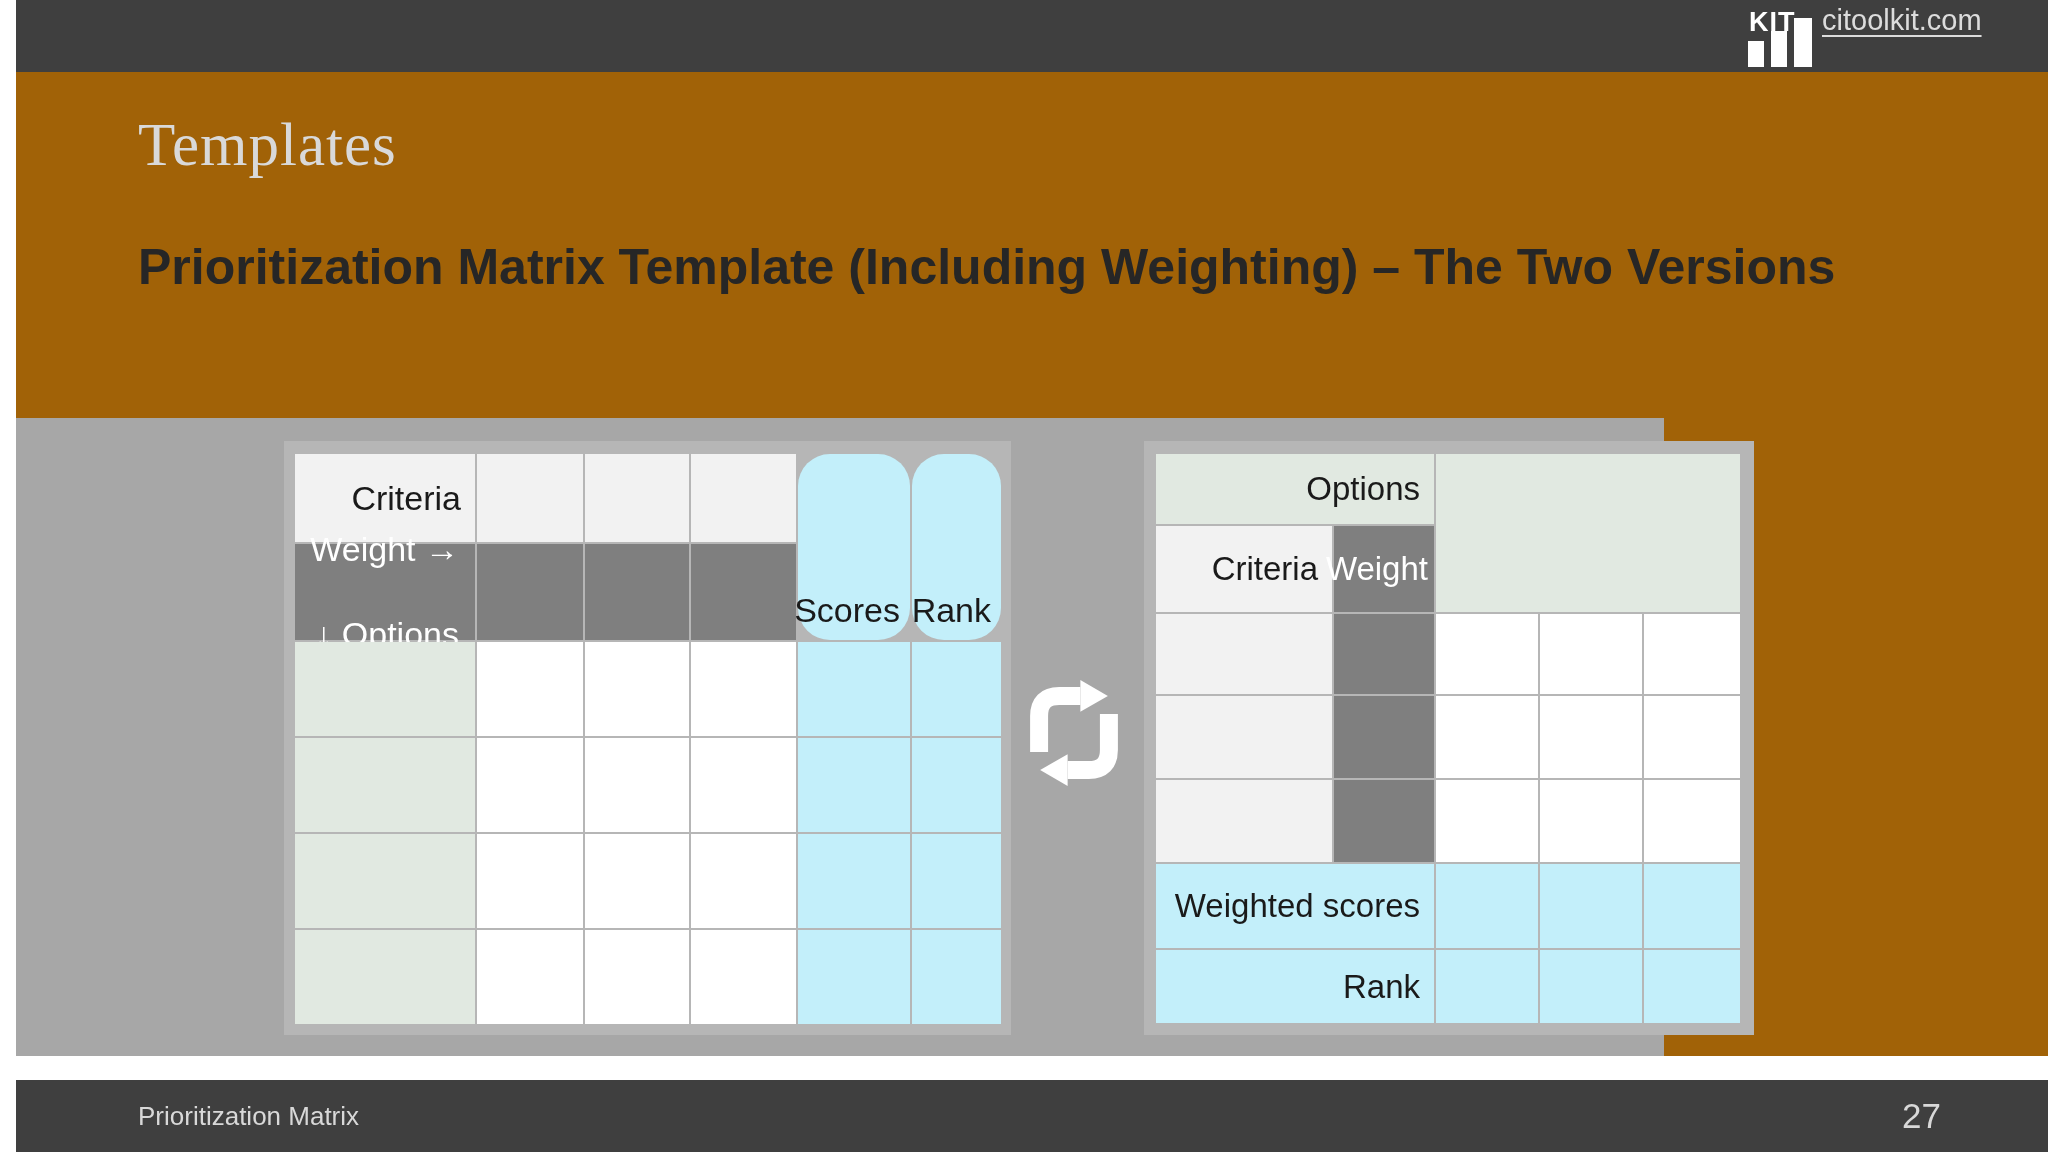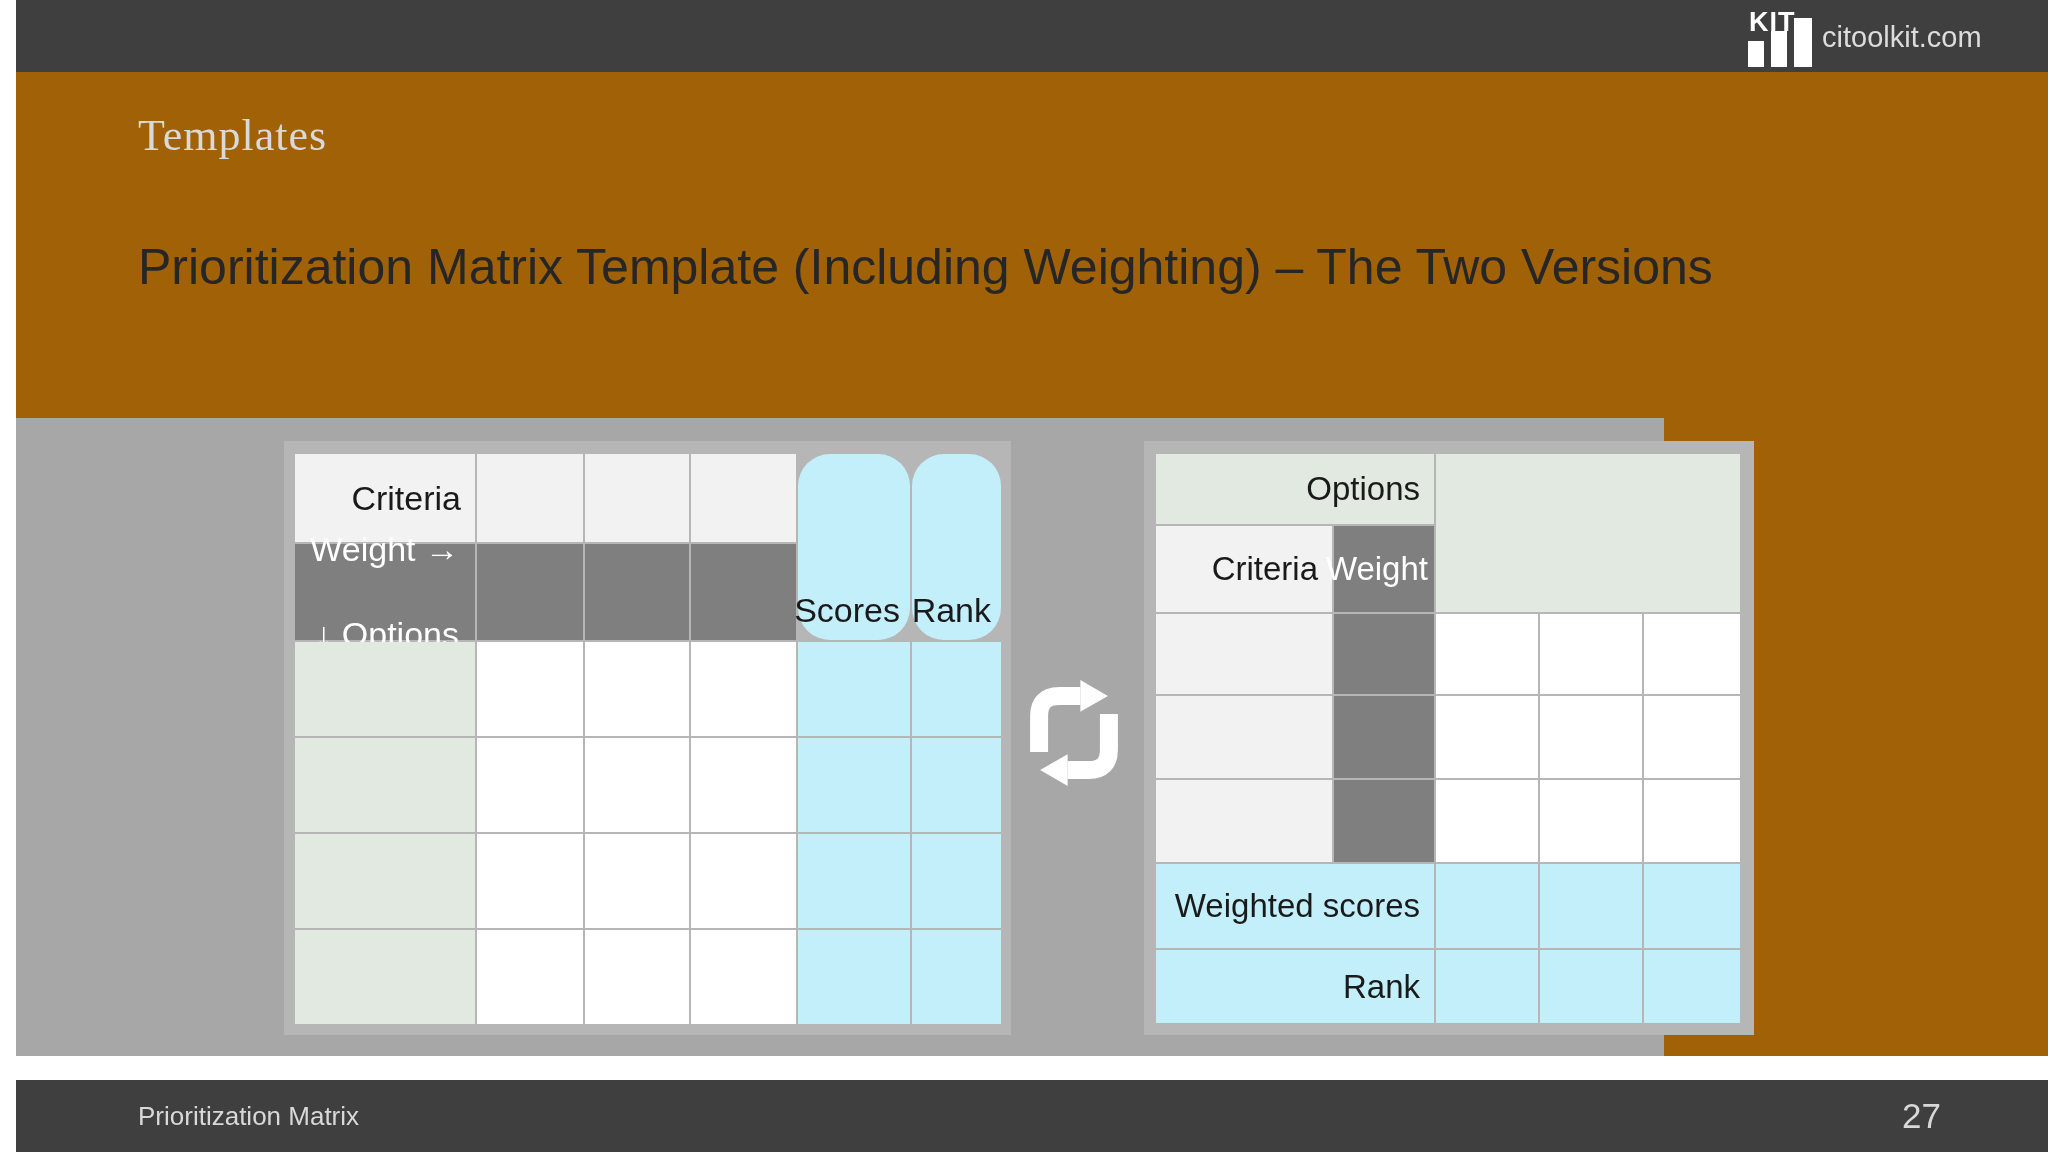--- a/index.html
+++ b/index.html
@@ -7,34 +7,34 @@
     position:relative; width:2048px; height:1152px; overflow:hidden;
     background:#a16207;
     font-family:"Liberation Sans","DejaVu Sans",sans-serif;
     margin-left:16px;
   }
 
   
   .topbar { position:absolute; left:0; top:0; width:2048px; height:72px; background:#3f3f3f; }
   .logo { position:absolute; left:1730px; top:5px; }
   .site-link {
-    position:absolute; left:1806px; top:21px;
+    position:absolute; left:1806px; top:4px;
     font-size:29px; font-weight:300; color:#dcdcdc;
-    text-underline-offset:5px; cursor:pointer;
+    text-decoration:underline; text-underline-offset:5px; cursor:pointer;
   }
 
   
   .eyebrow {
     position:absolute; left:122px; top:110px;
     font-family:"Liberation Serif","DejaVu Serif",serif;
-    font-size:44px; color:#d9d9d9; letter-spacing:1px;
+    font-size:61px; color:#d9d9d9; letter-spacing:1px;
   }
   .main-title {
     position:absolute; left:122px; top:238px;
-    font-size:50px; font-weight:400; color:#262626; white-space:nowrap;
+    font-size:50px; font-weight:700; color:#262626; white-space:nowrap;
   }
 
   
   .band { position:absolute; left:0; top:418px; width:1648px; height:638px; background:#a7a7a7; }
   .card { position:absolute; background:#b6b6b6; }
   .card-left  { left:268px;  top:23px; width:727px; height:594px; }
   .card-right { left:1128px; top:23px; width:610px; height:594px; }
 
   
   .grid { position:absolute; display:grid; gap:2px; }

